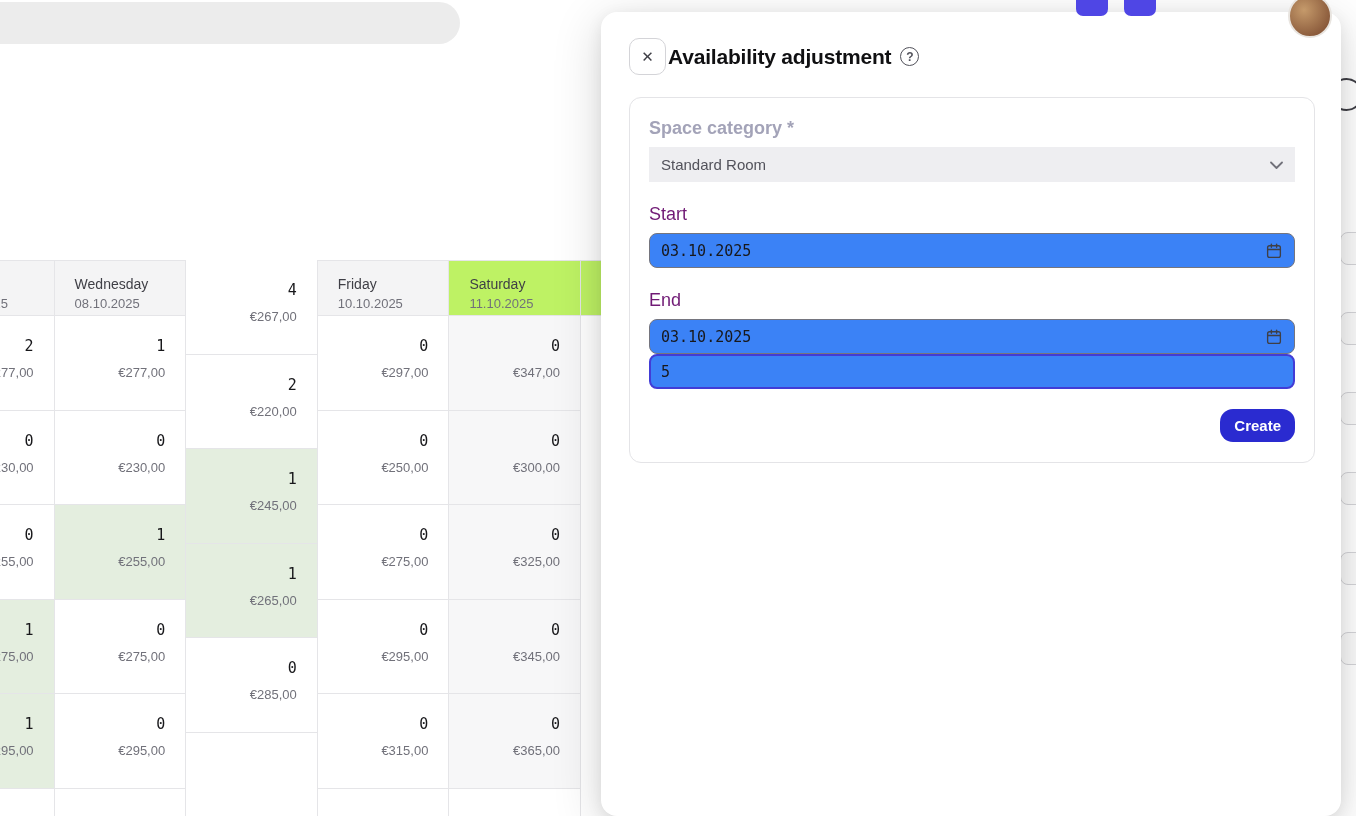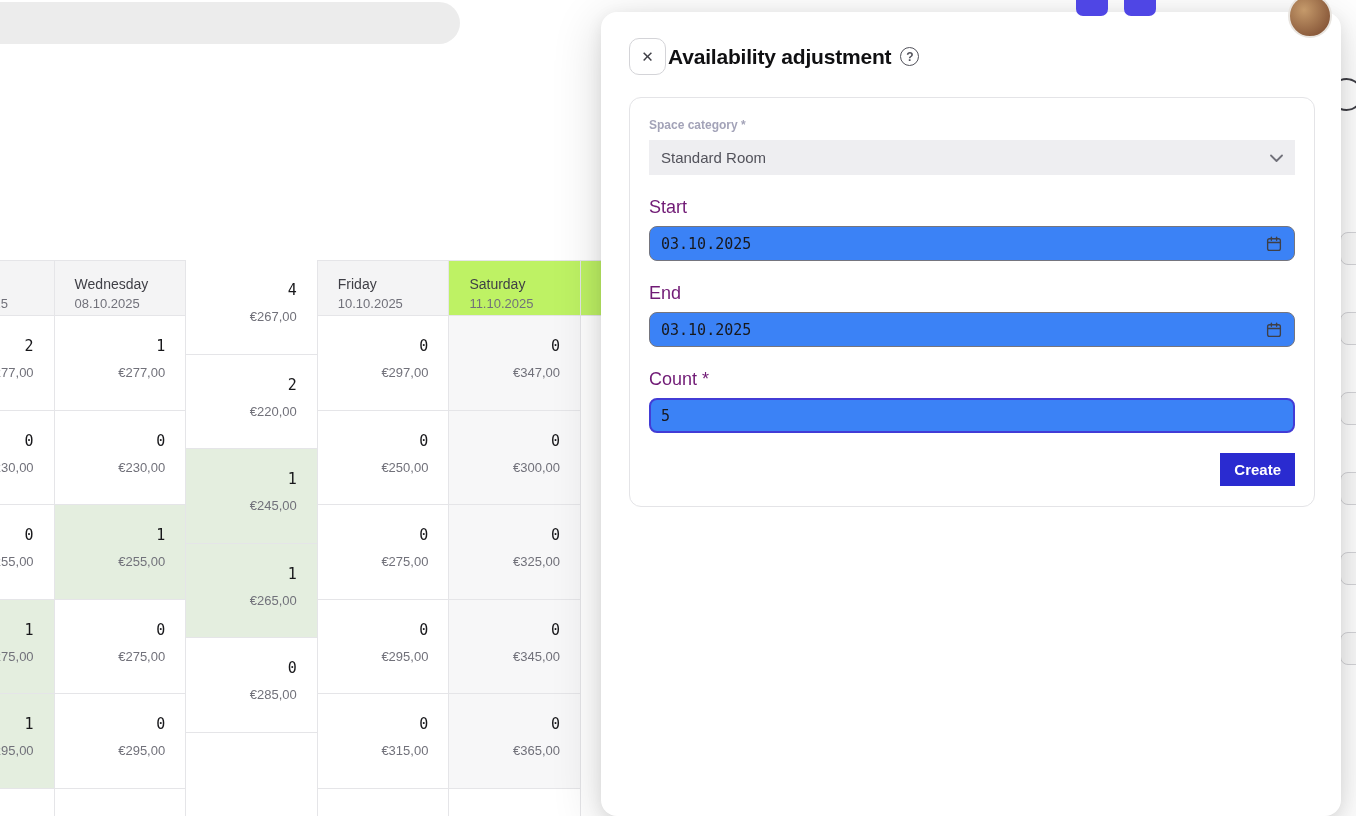--- a/index.html
+++ b/index.html
@@ -89,36 +89,36 @@
     margin-left:9px;width:19px;height:19px;border:1.6px solid #52525b;border-radius:50%;
     display:flex;align-items:center;justify-content:center;
     font-size:12px;font-weight:700;color:#52525b;cursor:pointer;
   }
   .card{
     margin:22px 26px 0 28px;border:1px solid #e4e4e7;border-radius:12px;
     padding:20px 19px 20px;
   }
   .field-label{font-size:18px;color:#701a75;margin:22px 0 8px;}
   .field-label.first{margin-top:0;}
-  .field-label.muted{color:#a3a3b8;font-weight:600;font-size:12px;}
+  .field-label.muted{color:#a3a3b8;font-weight:600;font-size:18px;}
   .select{
     height:35px;background:#eeeef1;border-radius:0;
     display:flex;align-items:center;justify-content:space-between;
     padding:0 12px;font-size:15px;color:#52525b;cursor:default;
   }
   .tinput{
     height:35px;border:1px solid #75757e;border-radius:8px;background:#3b82f6;
     display:flex;align-items:center;justify-content:space-between;
     padding:0 11px;font-size:15px;color:#18181b;
     font-family:"DejaVu Sans Mono",monospace;cursor:text;
   }
   .tinput.focused{border:2px solid var(--focus);padding:0 10px;}
   .btn-row{display:flex;justify-content:flex-end;margin-top:20px;}
   .create-btn{
-    height:33px;padding:0 14px;border:none;border-radius:0;
+    height:33px;padding:0 14px;border:none;border-radius:13px;
     background:var(--accent);color:#fff;font-size:15px;font-weight:600;
     font-family:"Liberation Sans",sans-serif;cursor:pointer;
   }
   .icon-svg{display:block;flex:0 0 auto;}
 </style>
 </head>
 <body>
 
 <div>
   <div class="top-pill"></div>
@@ -307,21 +307,20 @@
     <div class="tinput">
       <span>03.10.2025</span>
       <svg class="icon-svg" width="18" height="18" viewBox="0 0 24 24" fill="none" stroke="#3f3f46" stroke-width="1.8" stroke-linecap="round">
         <rect x="3.5" y="5" width="17" height="15.5" rx="2.5"></rect>
         <line x1="3.5" y1="10" x2="20.5" y2="10"></line>
         <line x1="8.5" y1="3" x2="8.5" y2="7"></line>
         <line x1="15.5" y1="3" x2="15.5" y2="7"></line>
       </svg>
     </div>
 
-    <div class="field-label">Count *</div>
     <div class="tinput focused">
       <span>5</span>
     </div>
 
     <div class="btn-row">
       <button class="create-btn">Create</button>
     </div>
   </div>
 </div>
 

